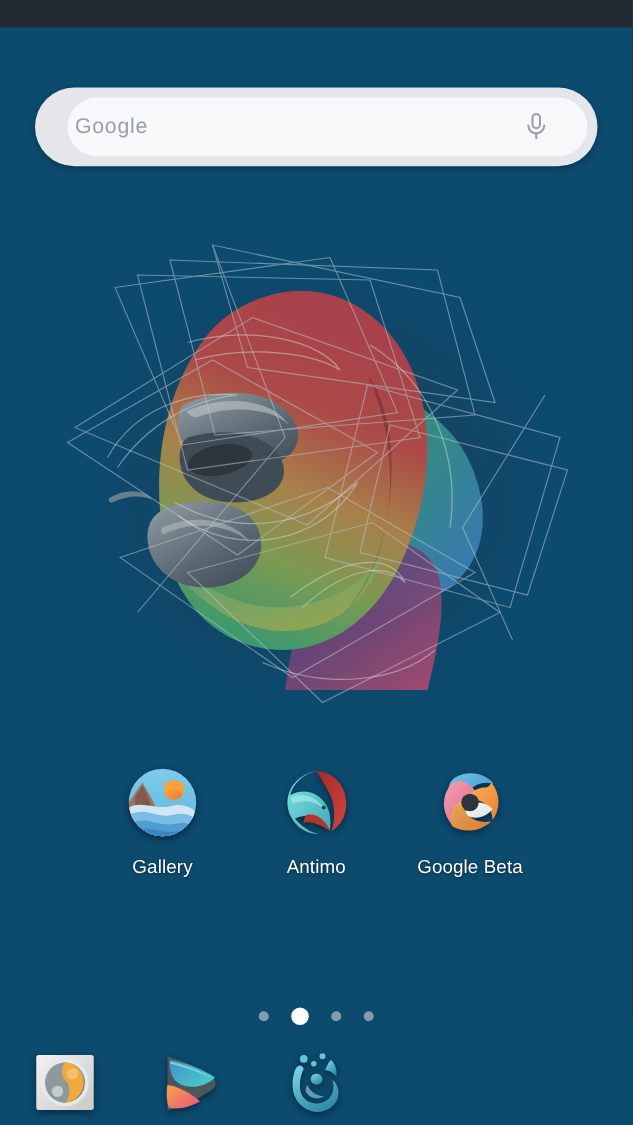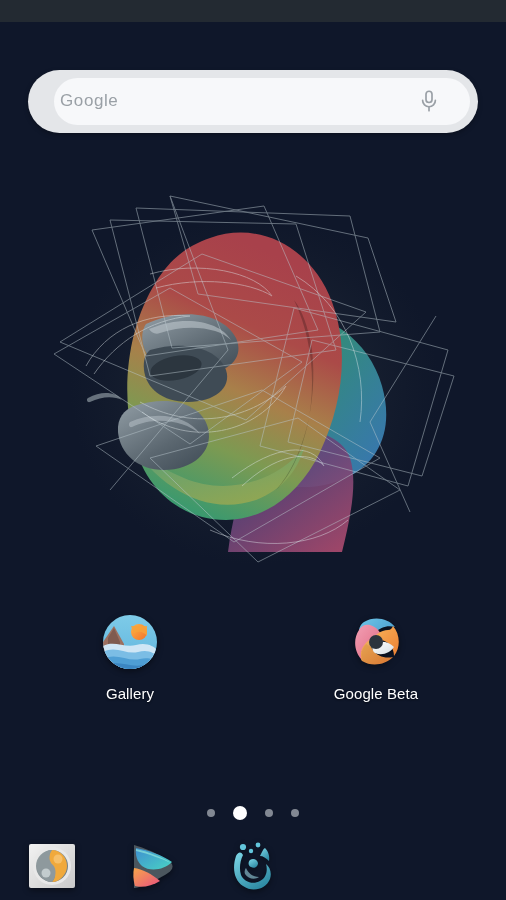--- a/index.html
+++ b/index.html
@@ -4,21 +4,21 @@
 <style>
   * { margin:0; padding:0; box-sizing:border-box; }
   html,body{
     width:506px; height:900px; overflow:hidden;
     background:#272f38;
     font-family:"Liberation Sans", sans-serif;
     -webkit-font-smoothing:antialiased;
   }
   #screen{
     position:relative; width:506px; height:900px;
-    background:#0f172a;
+    background:#0c4a6e;
     overflow:hidden;
   }
   
   #status-bar{
     position:absolute; top:0; left:0; width:506px; height:22px;
     background:#232a32;
   }
   
   #search-widget{
     position:absolute; left:28px; top:70px;
@@ -220,20 +220,41 @@
           <path d="M8 26 L14 16 L20 30 L20 58 L8 58 Z" fill="#7f5b4f"></path>
           <path d="M3 34 C14 28 24 36 36 33 C46 30 54 34 57 38 L57 58 L3 58 Z" fill="#cfe6f5"></path>
           <path d="M3 40 C16 33 26 43 38 40 C48 37 54 41 57 44 L57 58 L3 58 Z" fill="#7bbde5"></path>
           <path d="M3 47 C16 40 28 50 40 47 C49 45 54 48 57 50 L57 58 L3 58 Z" fill="#4e9ed4"></path>
           <path d="M3 53 C18 47 30 56 43 53 C50 52 54 54 57 55 L57 58 L3 58 Z" fill="#3b86c2"></path>
         </g>
       </svg>
       <div class="app-label">Gallery</div>
     </div>
 
+    <div class="app-item">
+      <svg class="app-icon" viewBox="0 0 60 60">
+        <defs>
+          <linearGradient id="gAntR" x1="0" y1="0" x2="1" y2="1">
+            <stop offset="0" stop-color="#a52a2a"></stop>
+              <stop offset="1" stop-color="#d1433f"></stop>
+          </linearGradient>
+          <linearGradient id="gAntT" x1="0" y1="0" x2="1" y2="1">
+            <stop offset="0" stop-color="#7fe3e0"></stop>
+              <stop offset="1" stop-color="#3fa9b8"></stop>
+          </linearGradient>
+        </defs>
+        <path d="M30 5 C44 5 54 17 54 31 C54 41 49 49 42 53 C46 42 45 28 38 18 C35 13 33 9 30 5 Z" fill="url(#gAntR)"></path>
+        <path d="M30 5 C20 7 12 14 9 24 C21 18 32 22 38 32 C41 37 42 44 41 52
+                 C34 42 22 38 13 43 C18 49 25 54 32 55 C20 56 8 45 7 32 C6 19 16 7 30 5 Z" fill="url(#gAntT)"></path>
+        <path d="M22 40 C30 38 38 44 41 53 C33 47 26 45 20 46 C20 44 21 41 22 40 Z" fill="#b5352f"></path>
+        <path d="M10 26 C20 21 31 26 36 35 C30 29 20 27 11 31 C10 29 10 27 10 26 Z" fill="#9fe8e5" opacity="0.75"></path>
+        <circle cx="36" cy="34" r="1.6" fill="#20454d"></circle>
+      </svg>
+      <div class="app-label">Antimo</div>
+    </div>
 
     <div class="app-item">
       <svg class="app-icon" viewBox="0 0 60 60">
         <defs>
           <linearGradient id="gCb1" x1="0" y1="0" x2="1" y2="1">
             <stop offset="0" stop-color="#6fc6e8"></stop>
               <stop offset="1" stop-color="#3d8fc4"></stop>
           </linearGradient>
           <linearGradient id="gCb2" x1="0" y1="0" x2="1" y2="1">
             <stop offset="0" stop-color="#f29fb4"></stop>

